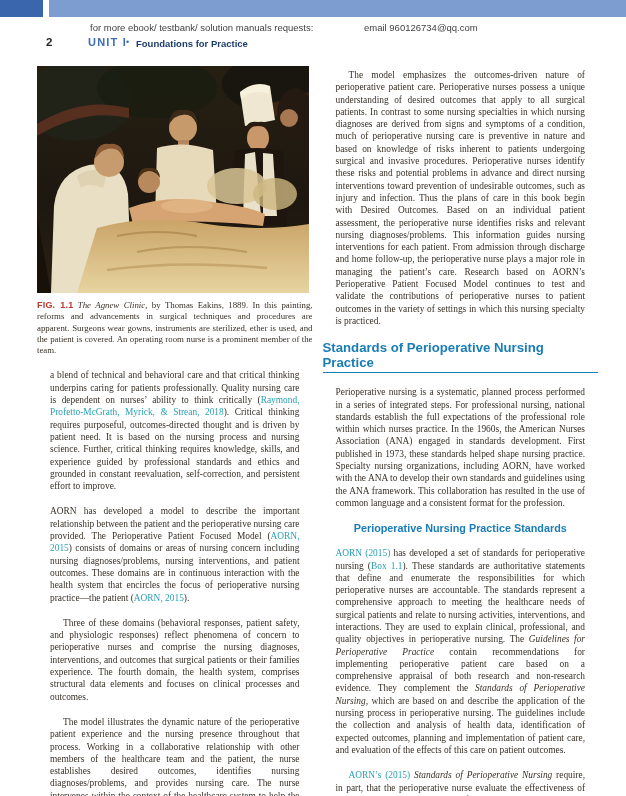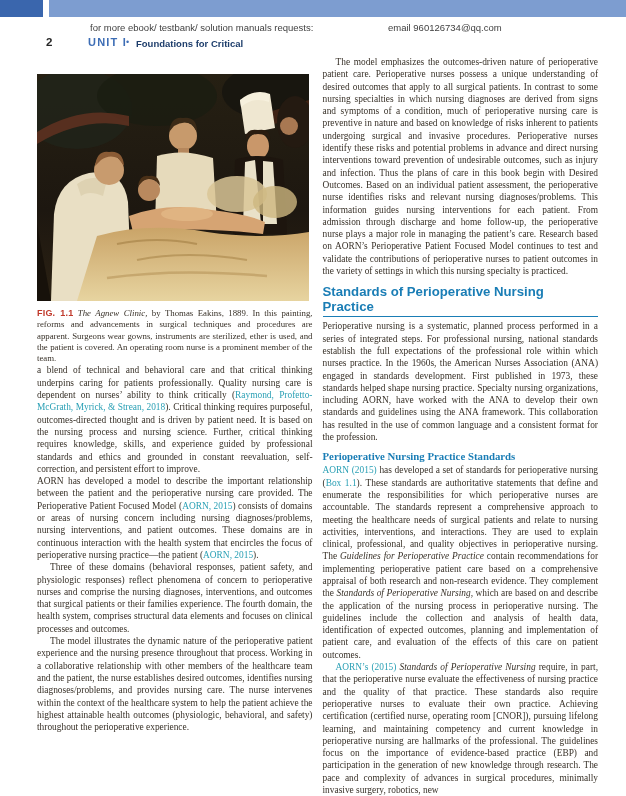--- a/index.html
+++ b/index.html
@@ -7,48 +7,48 @@
   .page{position:relative;width:582px;height:796px;background:#ffffff;}
 
   
   .topbar-dark{position:absolute;left:0;top:0;width:43px;height:17px;background:#3a66ad;}
   .topbar-light{position:absolute;left:49px;top:0;width:577px;height:17px;background:#7d9dd0;}
 
   
   .watermark{position:absolute;top:22px;left:0;width:626px;height:14px;
     font-family:"Liberation Sans",sans-serif;font-size:9.5px;color:#3f3f3f;}
   .watermark .wm-left{position:absolute;left:90px;top:0;}
-  .watermark .wm-right{position:absolute;left:388px;top:0;}
+  .watermark .wm-right{position:absolute;left:364px;top:0;}
 
   
   .page-header{position:absolute;top:36px;left:0;width:626px;height:16px;
     font-family:"Liberation Sans",sans-serif;}
   .page-header .pagenum{position:absolute;left:46px;top:0;font-size:11.5px;font-weight:700;color:#262626;}
   .page-header .unit{position:absolute;left:88px;top:0;font-size:11px;font-weight:700;
     letter-spacing:1.2px;color:#3d6db5;}
   .page-header .bullet{position:absolute;left:126px;top:1px;font-size:9px;color:#3d6db5;}
   .page-header .unit-title{position:absolute;left:136px;top:1.5px;font-size:9.5px;font-weight:700;color:#1d3d6b;}
 
   
   .columns{position:absolute;top:56px;left:37px;width:561px;display:flex;gap:10px;}
   .col{width:275.5px;}
 
-  p.body{margin:0;font-size:9.4px;line-height:12.3px;text-align:justify;color:#383128;}
+  p.body{margin:13px;font-size:9.4px;line-height:12.3px;text-align:justify;color:#383128;}
   p.body.indent{text-indent:13px;}
 
   h2.sec{margin:7px 0 3px 0;padding-bottom:2px;border-bottom:1.6px solid #1a7db5;
     font-family:"Liberation Sans",sans-serif;font-size:13.2px;font-weight:700;color:#1a7db5;}
-  h3.sub{margin:7px 0 2px 0;font-family:Liberation Serif, serif;
-    font-size:10.8px;font-weight:700;color:#1a7db5;}
+  h3.sub{margin:7px 0 2px 0;font-family:Liberation Sans, sans-serif;
+    font-size:10.8px;font-weight:700;color:#1a7db5;text-align:center;}
 
   .seg-cite{color:#2ba0b5;}
   .seg-i{font-style:italic;}
   .seg-fig{color:#c0392b;font-weight:700;font-style:normal;font-family:"Liberation Sans",sans-serif;}
 
-  figure.fig{margin:18px 0 0 0;padding:0;}
+  figure.fig{margin:10px 0 0 0;padding:0;}
   figure.fig svg{display:block;width:272px;height:227px;}
   figcaption{margin-top:7px;font-size:8.8px;line-height:11.3px;text-align:justify;color:#383128;}
   figcaption .seg-fig{font-size:9px;letter-spacing:.2px;}
 
   .lead-space{margin-top:10px;}
 </style>
 </head>
 <body>
 
 <div class="page">
@@ -58,21 +58,21 @@
 
   <div class="watermark">
     <span class="wm-left">for more ebook/ testbank/ solution manuals requests:</span>
     <span class="wm-right">email 960126734@qq.com</span>
   </div>
 
   <div class="page-header">
     <span class="pagenum">2</span>
     <span class="unit">UNIT I</span>
     <span class="bullet">•</span>
-    <span class="unit-title">Foundations for Critical</span>
+    <span class="unit-title">Foundations for Practice</span>
   </div>
 
   <div class="columns">
 
     <div class="col">
       <figure class="fig">
         <svg viewBox="0 0 272 227" aria-label="The Agnew Clinic painting">
           <defs>
             <linearGradient id="bg" x1="0" y1="0" x2="0" y2="1">
               <stop offset="0" stop-color="#262013"></stop>

